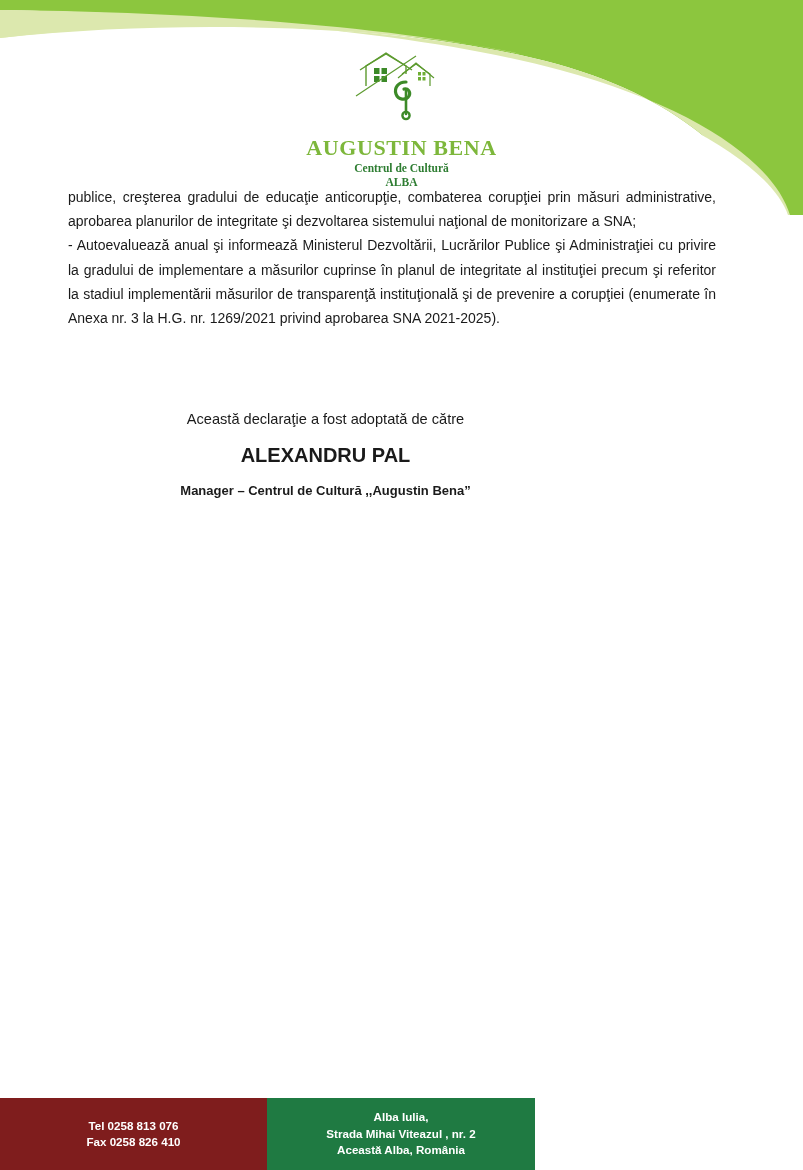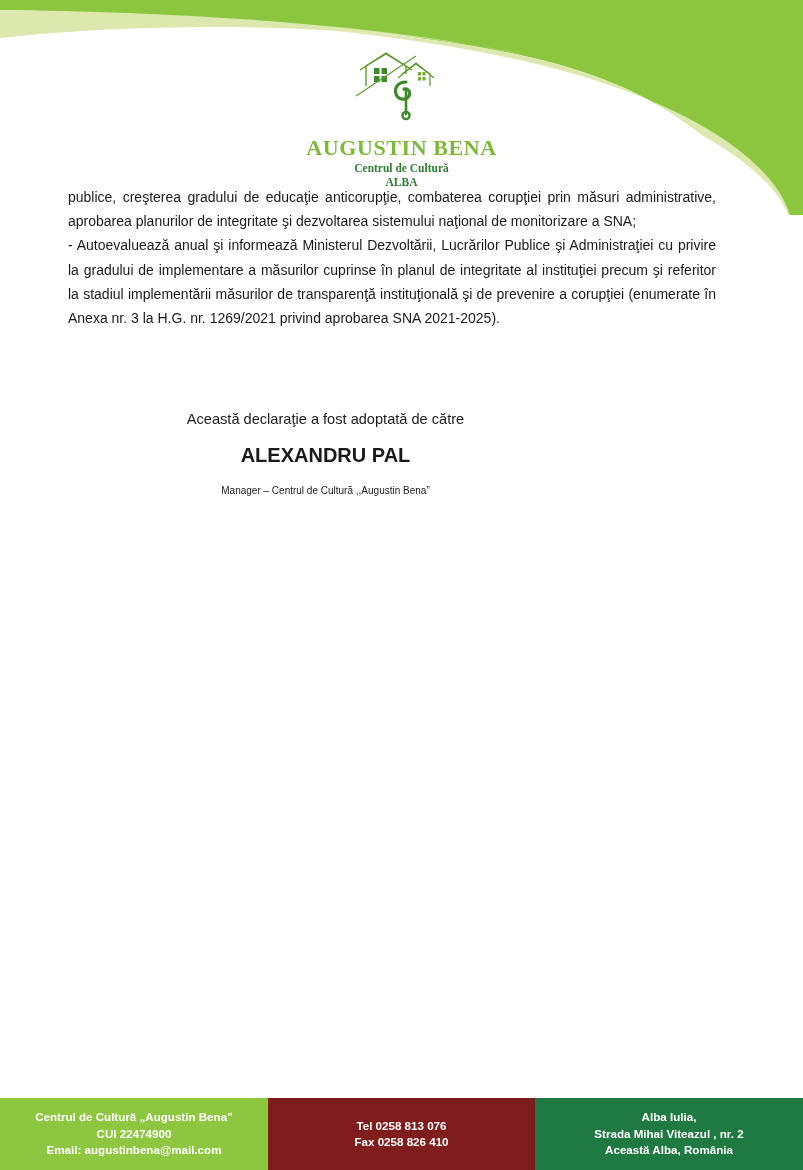--- a/index.html
+++ b/index.html
@@ -102,23 +102,23 @@
     font-weight: normal;
     margin-bottom: 14px;
   }
   .sig-line-2 {
     font-size: 20px;
     line-height: 22px;
     font-weight: bold;
     margin-bottom: 14px;
   }
   .sig-line-3 {
-    font-size: 10px;
-    line-height: 22px;
-    font-weight: normal;
+    font-size: 13px;
+    line-height: 22px;
+    font-weight: bold;
     margin-bottom: 16px;
   }
   .sig-line-4 {
     font-size: 14.6px;
     line-height: 22px;
     font-weight: bold;
   }
 
   
   .footer {
@@ -230,25 +230,20 @@
   <p class="para-2">- Autoevaluează anual şi informează Ministerul Dezvoltării, Lucrărilor Publice şi Administraţiei  cu privire la gradului de implementare a măsurilor cuprinse în planul de integritate al instituţiei precum şi referitor la stadiul implementării măsurilor de transparenţă instituţională şi de prevenire a corupţiei (enumerate în Anexa nr. 3 la H.G. nr. 1269/2021 privind aprobarea SNA 2021-2025).</p>
 </div>
 
 <div class="signature">
   <div class="sig-line-1">Această declaraţie a fost adoptată de către</div>
   <div class="sig-line-2">ALEXANDRU PAL</div>
   <div class="sig-line-3">Manager – Centrul de Cultură ,,Augustin Bena”</div>
 </div>
 
 <div class="footer">
-  <div class="footer-cell footer-left">
-    <div>Centrul de Cultură „Augustin Bena”</div>
-    <div>CUI 22474900</div>
-    <div>Email: augustinbena@mail.com</div>
-  </div>
   <div class="footer-cell footer-mid">
     <div>Tel 0258 813 076</div>
     <div>Fax 0258 826 410</div>
   </div>
   <div class="footer-cell footer-right">
     <div>Alba Iulia,</div>
     <div>Strada Mihai Viteazul , nr. 2</div>
     <div>Această Alba, România</div>
   </div>
 </div>

